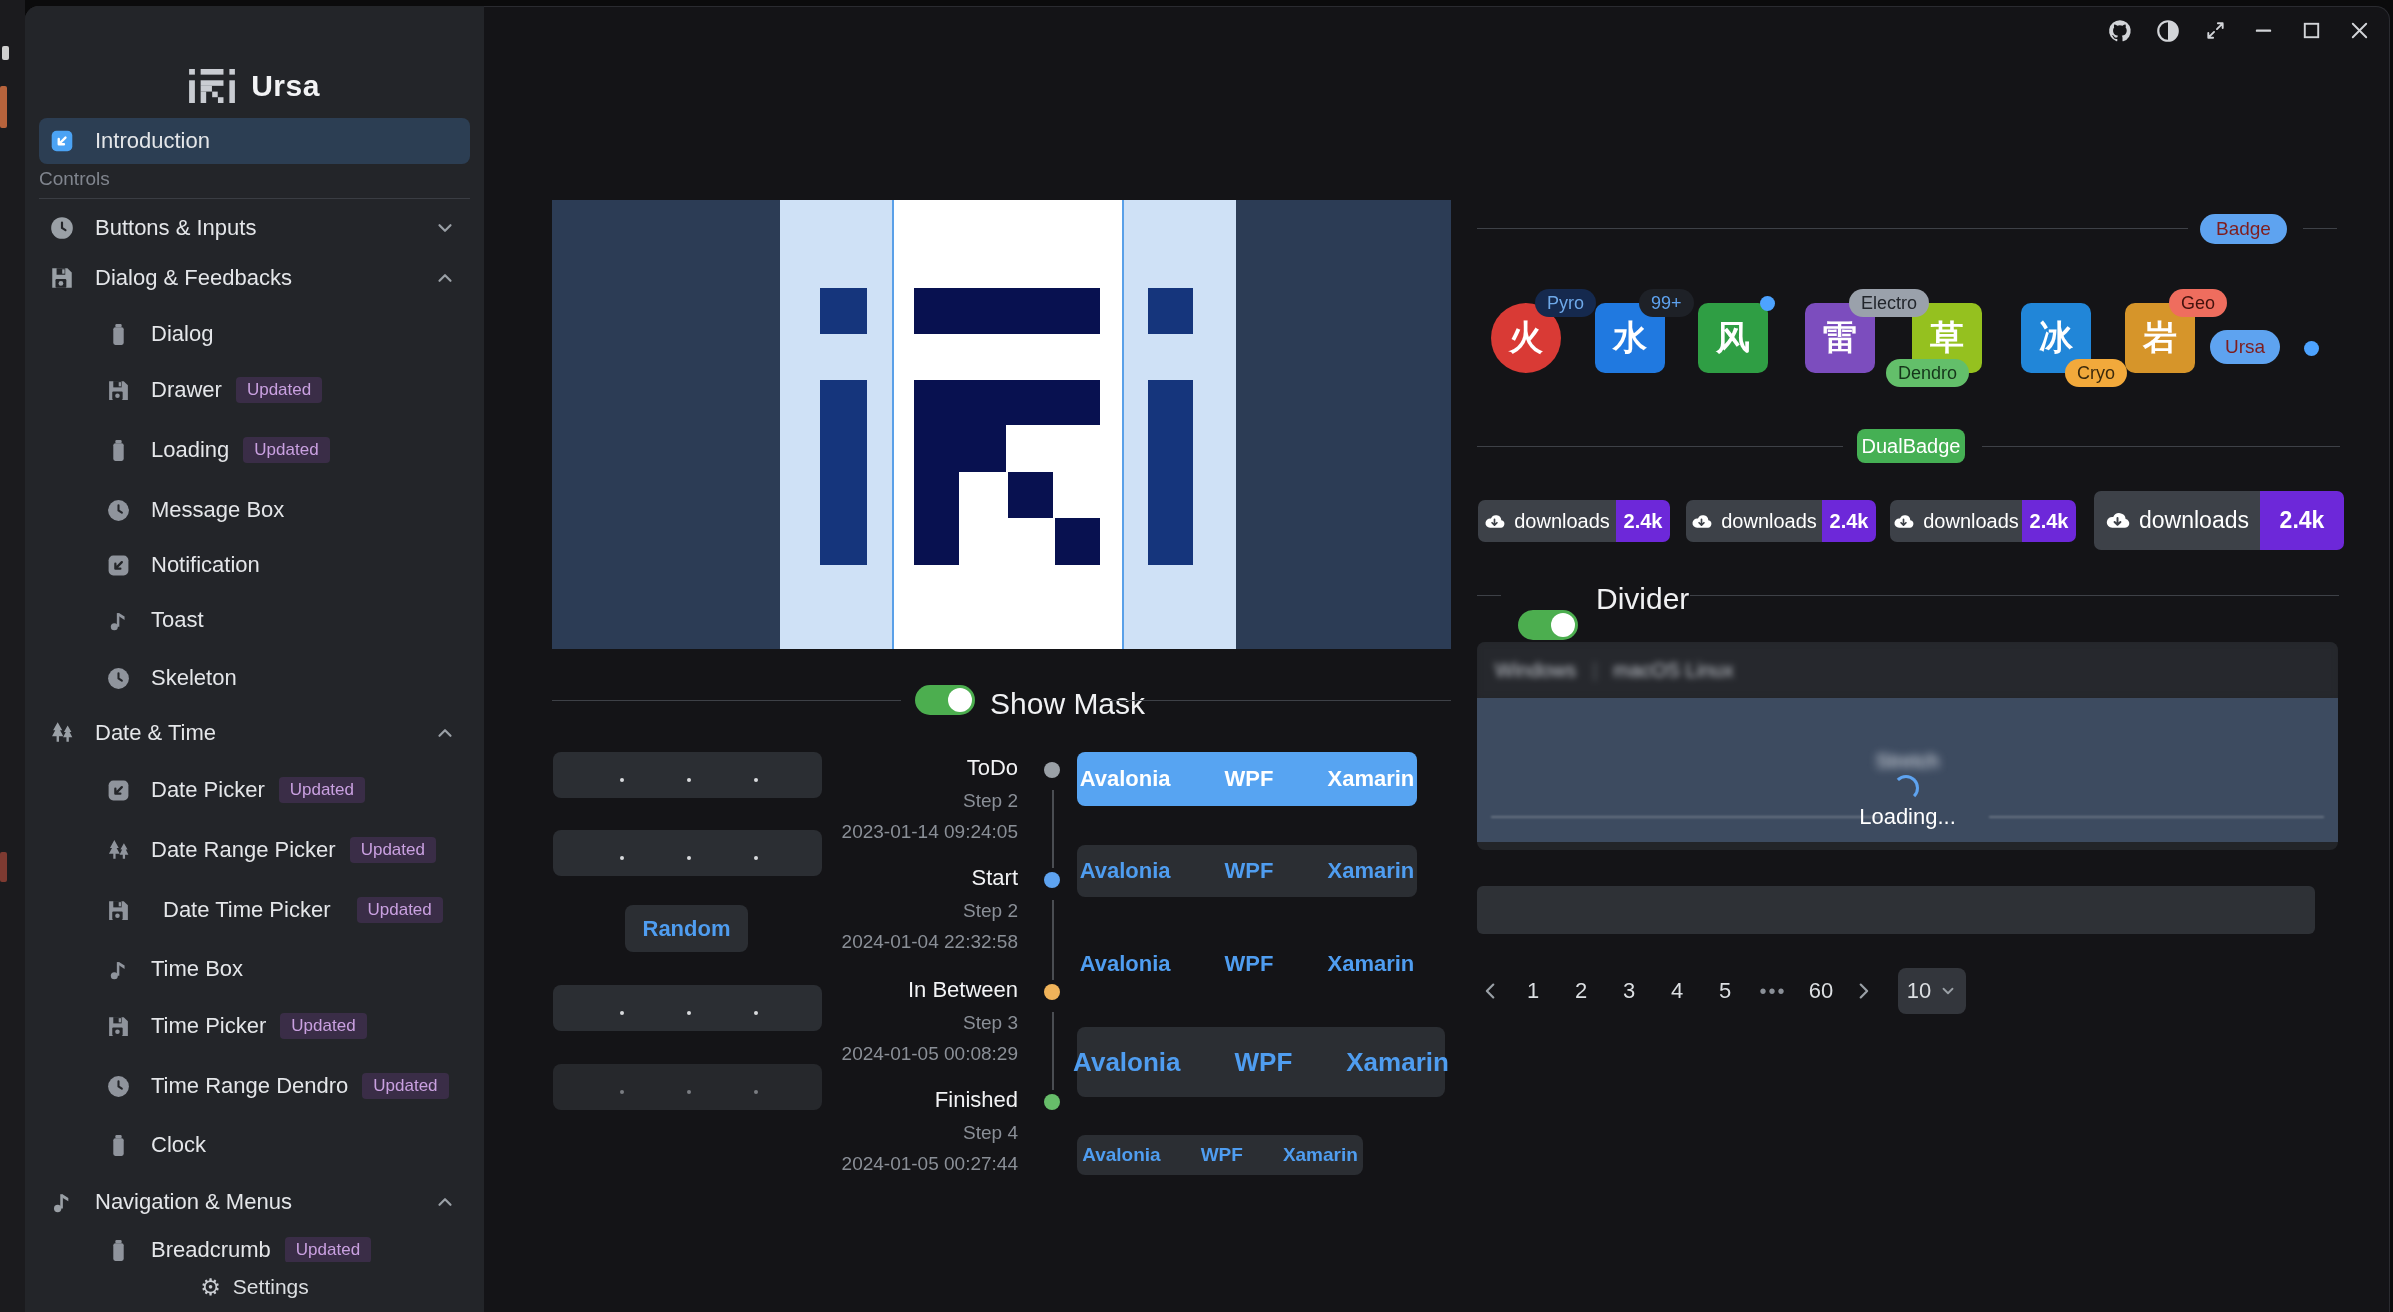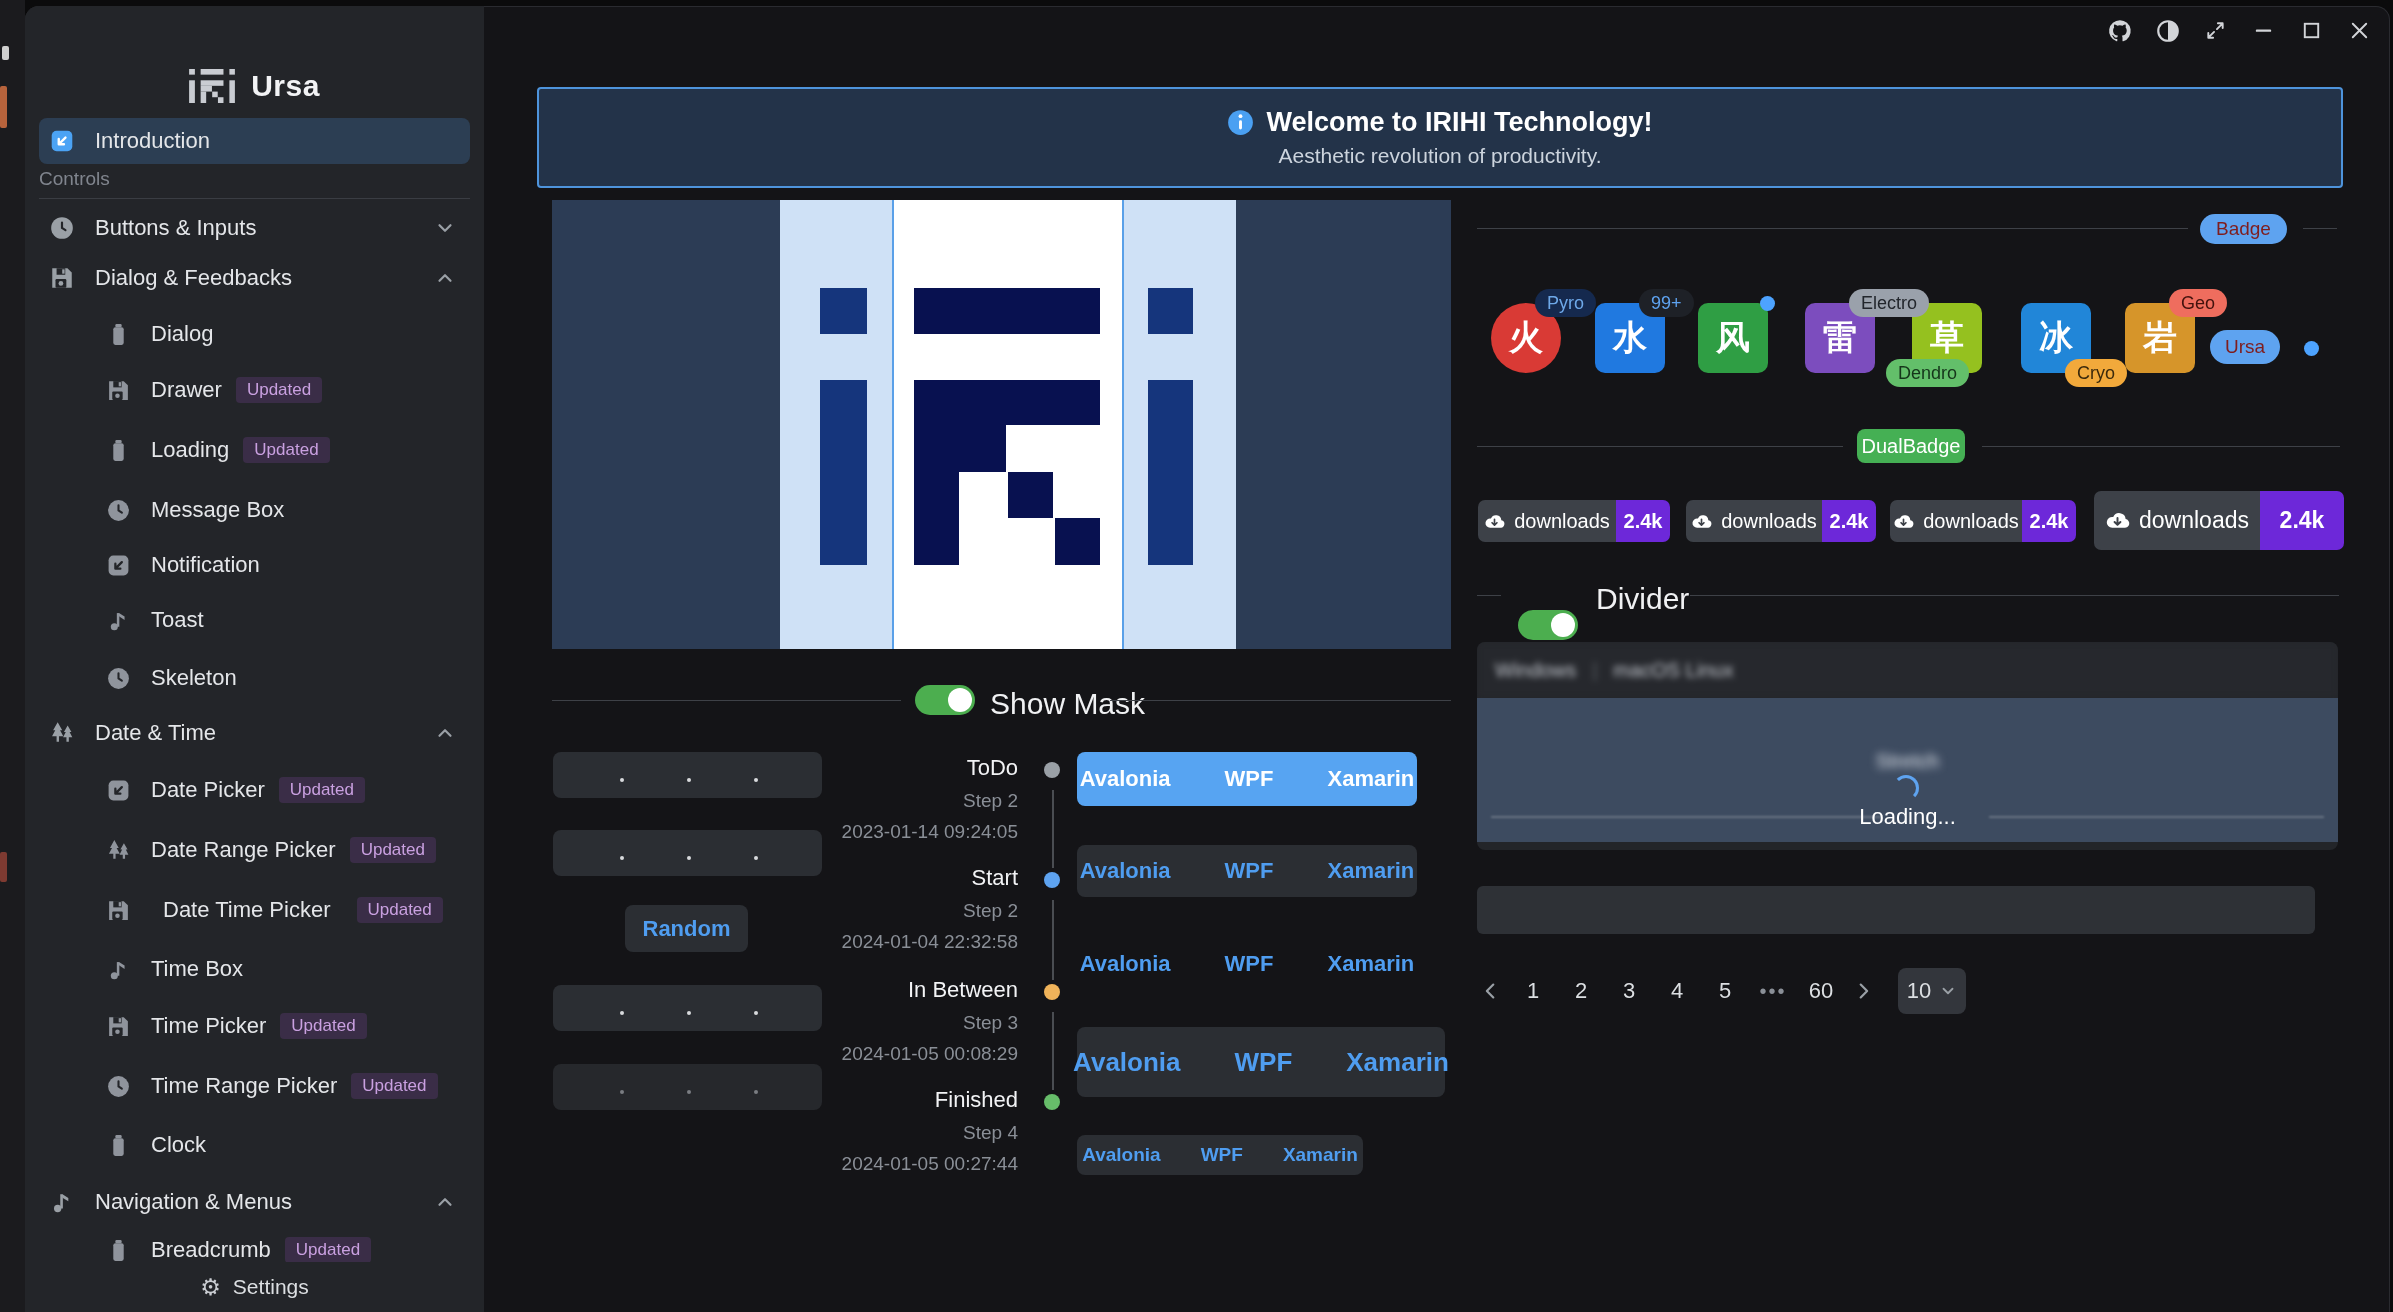--- a/index.html
+++ b/index.html
@@ -317,21 +317,21 @@
         <span class="slabel">Time Picker</span>
         <span class="upd">Updated</span>
       </div>
       <div class="abs srow lv1" style="top: 1063px;">
         <span class="sicon" style="color: rgb(143, 148, 156);">
           <svg viewBox="0 0 24 24" style="width: 25px; height: 25px; display: block;">
             <circle cx="12" cy="12" r="10" fill="currentColor"></circle>
             <path d="M12 7v5l3.2 2" stroke="#232529" stroke-width="2" fill="none" stroke-linecap="round"></path>
           </svg>
         </span>
-        <span class="slabel">Time Range Picker</span>
+        <span class="slabel">Time Range Dendro</span>
         <span class="upd">Updated</span>
       </div>
       <div class="abs srow lv1" style="top: 1122px;">
         <span class="sicon" style="color: rgb(143, 148, 156);">
           <svg viewBox="0 0 24 24" style="width: 25px; height: 25px; display: block;">
             <rect x="9" y="2" width="6" height="3" rx="1" fill="currentColor"></rect>
             <rect x="7" y="5" width="10" height="17" rx="2" fill="currentColor"></rect>
           </svg>
         </span>
         <span class="slabel">Clock</span>
@@ -394,33 +394,20 @@
           <rect x="5" y="5" width="14" height="14" fill="none" stroke="currentColor" stroke-width="2"></rect>
         </svg>
       </div>
       <div class="wbtn">
         <svg viewBox="0 0 24 24" stroke="currentColor" stroke-width="2" stroke-linecap="round" fill="none" style="width: 23px; height: 23px; display: block;">
           <path d="M5 5l14 14M19 5 5 19"></path>
         </svg>
       </div>
     </div>
 
-  <div class="abs banner">
-    <div class="banner-title-row">
-      <span id="info-icon">
-          <svg viewBox="0 0 24 24" style="width: 27px; height: 27px; display: block;">
-            <circle cx="12" cy="12" r="11" fill="#4aa0f2"></circle>
-            <rect x="10.7" y="10" width="2.6" height="8.2" rx="1.3" fill="#fff"></rect>
-            <circle cx="12" cy="6.4" r="1.7" fill="#fff"></circle>
-          </svg>
-        </span>
-      <span class="banner-title">Welcome to IRIHI Technology!</span>
-    </div>
-    <div class="banner-sub">Aesthetic revolution of productivity.</div>
-  </div>
 
   <div class="abs hero">
     <div class="stripe" style="left:228px;width:114px;background:#cfe1f6;"></div>
     <div class="stripe" style="left:342px;width:230px;background:#ffffff;"></div>
     <div class="stripe" style="left:572px;width:112px;background:#cfe1f6;"></div>
     <div class="stripe" style="left:340px;width:2px;background:#5aa0e8;"></div>
     <div class="stripe" style="left:570px;width:2px;background:#5aa0e8;"></div>
     <svg style="position:absolute;left:268px;top:88px;width:373px;height:277px;" viewBox="0 0 373 277">
       <rect x="0" y="0" width="47" height="46" fill="#15357c"></rect>
       <rect x="94" y="0" width="186" height="46" fill="#081150"></rect>

